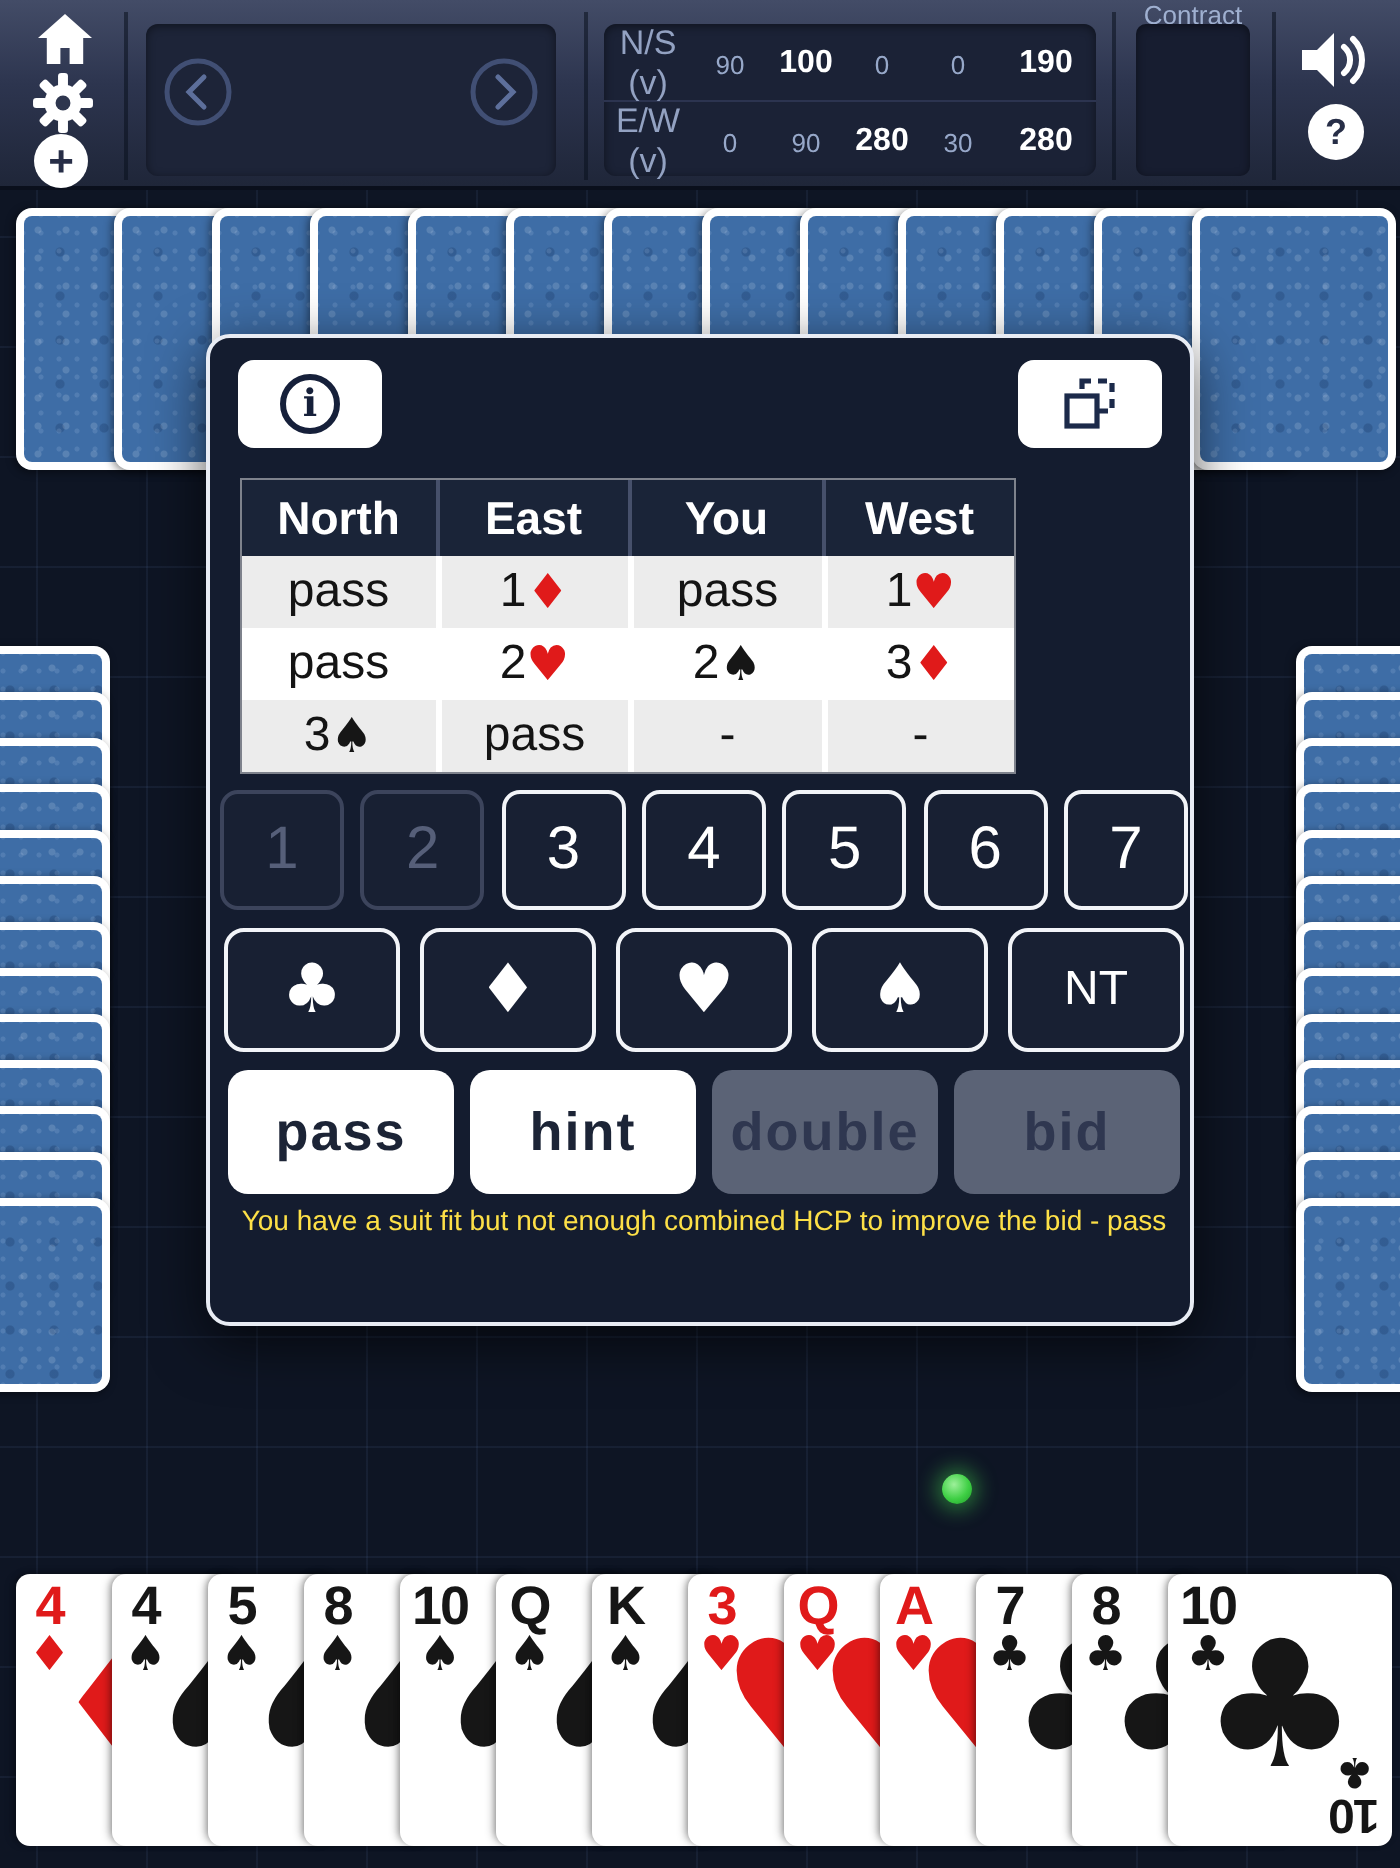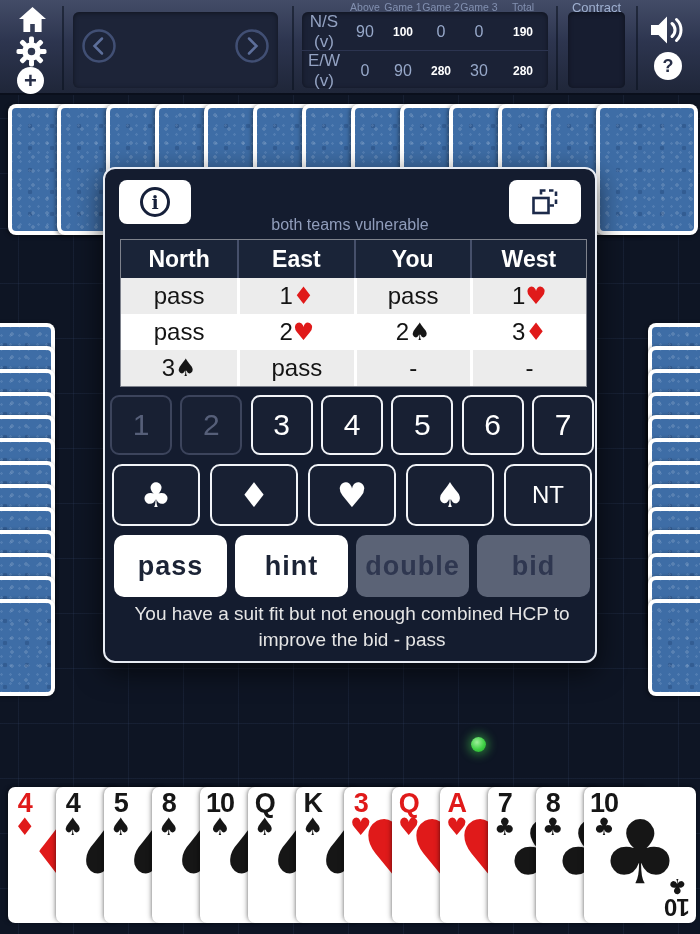--- a/index.html
+++ b/index.html
@@ -95,22 +95,22 @@
   #score-panel {
     position:absolute; left:302px; top:12px; width:246px; height:76px;
     background:#1b2236; border-radius:6px; box-shadow:inset 0 1px 5px rgba(0,0,0,0.45);
   }
   .score-row {
     display:grid; grid-template-columns:44px 38px 38px 38px 38px 50px;
     height:38px; align-items:center;
   }
   .score-row + .score-row { border-top:1px solid #2c3450; }
   .score-row .slabel { font-size:17px; color:#93a2c2; text-align:center; }
-  .score-row .sval { font-size:16px; color:#97a8c9; text-align:center; }
-  .score-row .sval.bright { color:#ffffff; font-weight:bold; font-size:12px; }
+  .score-row .sval { font-size:13px; color:#97a8c9; text-align:center; }
+  .score-row .sval.bright { color:#ffffff; font-weight:bold; font-size:16px; }
 
   #contract-label { position:absolute; left:568px; top:0; width:57px; text-align:center; font-size:13px; color:#9fb0d0; }
   #contract-box {
     position:absolute; left:568px; top:12px; width:57px; height:76px;
     background:#171d30; border-radius:5px; box-shadow:inset 0 1px 5px rgba(0,0,0,0.45);
   }
 
   
   #dialog {
     position:absolute; left:103px; top:167px; width:494px; height:496px; z-index:20;
@@ -128,21 +128,21 @@
     width:30px; height:30px; border:3px solid #16203a; border-radius:50%;
     display:flex; align-items:center; justify-content:center;
     font-family:"DejaVu Serif", serif; font-weight:bold; font-size:19px; color:#16203a;
   }
   #dlg-title { position:absolute; left:0; top:4px; width:100%; text-align:center;
     font-size:33px; font-weight:bold; letter-spacing:2px; color:#fff; }
   #dlg-subtitle { position:absolute; left:0; top:47px; width:100%; text-align:center;
     font-size:16px; color:#909dbb; }
 
   #auction-table {
-    position:absolute; left:15px; top:70px; width:467px;
+    position:absolute; left:15px; top:70px; width:388px;
     border:1px solid rgba(255,255,255,0.45);
     display:grid; grid-template-columns:repeat(4,1fr);
   }
   .ath {
     background:#1a2438; color:#fff; font-weight:bold; font-size:23px;
     height:38px; display:flex; align-items:center; justify-content:center;
   }
   .ath + .ath { border-left:2px solid #46506b; }
   .atc {
     color:#141414; font-size:24px; height:36px;
@@ -172,21 +172,21 @@
   .action-btn {
     width:113px; height:62px; border:none; border-radius:10px; cursor:pointer;
     font-family:"Liberation Sans", sans-serif;
     font-size:27px; font-weight:bold; letter-spacing:1px;
   }
   .action-btn.normal { background:#ffffff; color:#1c2436; }
   .action-btn.disabled { background:#5b6376; color:#2f3750; cursor:default; }
 
   #hint-text {
     position:absolute; left:12px; top:432px; width:470px; text-align:center;
-    font-size:19px; line-height:1.35; color:#e5e5e5;
+    font-size:14px; line-height:1.35; color:#fde047;
   }
 </style>
 </head>
 <body>
 
 <div id="playfield">
   <div id="north-hand">
       <div class="card-back" style="left: 8px; top: 104px; width: 102px; height: 131px;">
         <div class="back-inner"></div>
       </div>
@@ -495,28 +495,20 @@
     <button class="chev-btn" id="next-btn">
       <svg width="36" height="36" viewBox="0 0 36 36">
         <circle cx="18" cy="18" r="15.5" fill="none" stroke="rgba(95,115,165,0.55)" stroke-width="2.5"></circle>
         <path d="M15 10.5 L22.5 18 L15 25.5" fill="none" stroke="rgba(110,130,180,0.8)" stroke-width="2.5" stroke-linecap="round"></path>
       </svg>
     </button>
   </div>
 
   <div class="tb-divider" style="left:292px;"></div>
 
-  <div id="score-headers">
-      <div></div>
-      <div>Above</div>
-      <div>Game 1</div>
-      <div>Game 2</div>
-      <div>Game 3</div>
-      <div>Total</div>
-    </div>
   <div id="score-panel">
       <div class="score-row">
         <div class="slabel">N/S (v)</div>
         <div class="sval">90</div>
         <div class="sval bright">100</div>
         <div class="sval">0</div>
         <div class="sval">0</div>
         <div class="sval bright">190</div>
       </div>
       <div class="score-row">
@@ -545,21 +537,20 @@
   </button>
   <button class="tb-icon-btn round-btn" style="left:654px;top:52px;width:28px;height:28px;font-size:18px;">
     <span>?</span>
   </button>
 </header>
 
 <div id="dialog">
   <button class="dlg-btn" id="info-btn">
     <span class="circle-i">i</span>
   </button>
-  <div id="dlg-subtitle">both teams vulnerable</div>
   <button class="dlg-btn" id="expand-btn">
     <svg width="28" height="28" viewBox="0 0 28 28">
       <rect x="10" y="2.5" width="15" height="15" fill="none" stroke="#1c2a4a" stroke-width="2.6" stroke-dasharray="4.5 3.5"></rect>
       <rect x="2.5" y="10" width="15" height="15" fill="#fff" stroke="#1c2a4a" stroke-width="2.6"></rect>
     </svg>
   </button>
 
   <div id="auction-table">
       <div class="ath">North</div>
       <div class="ath">East</div>

